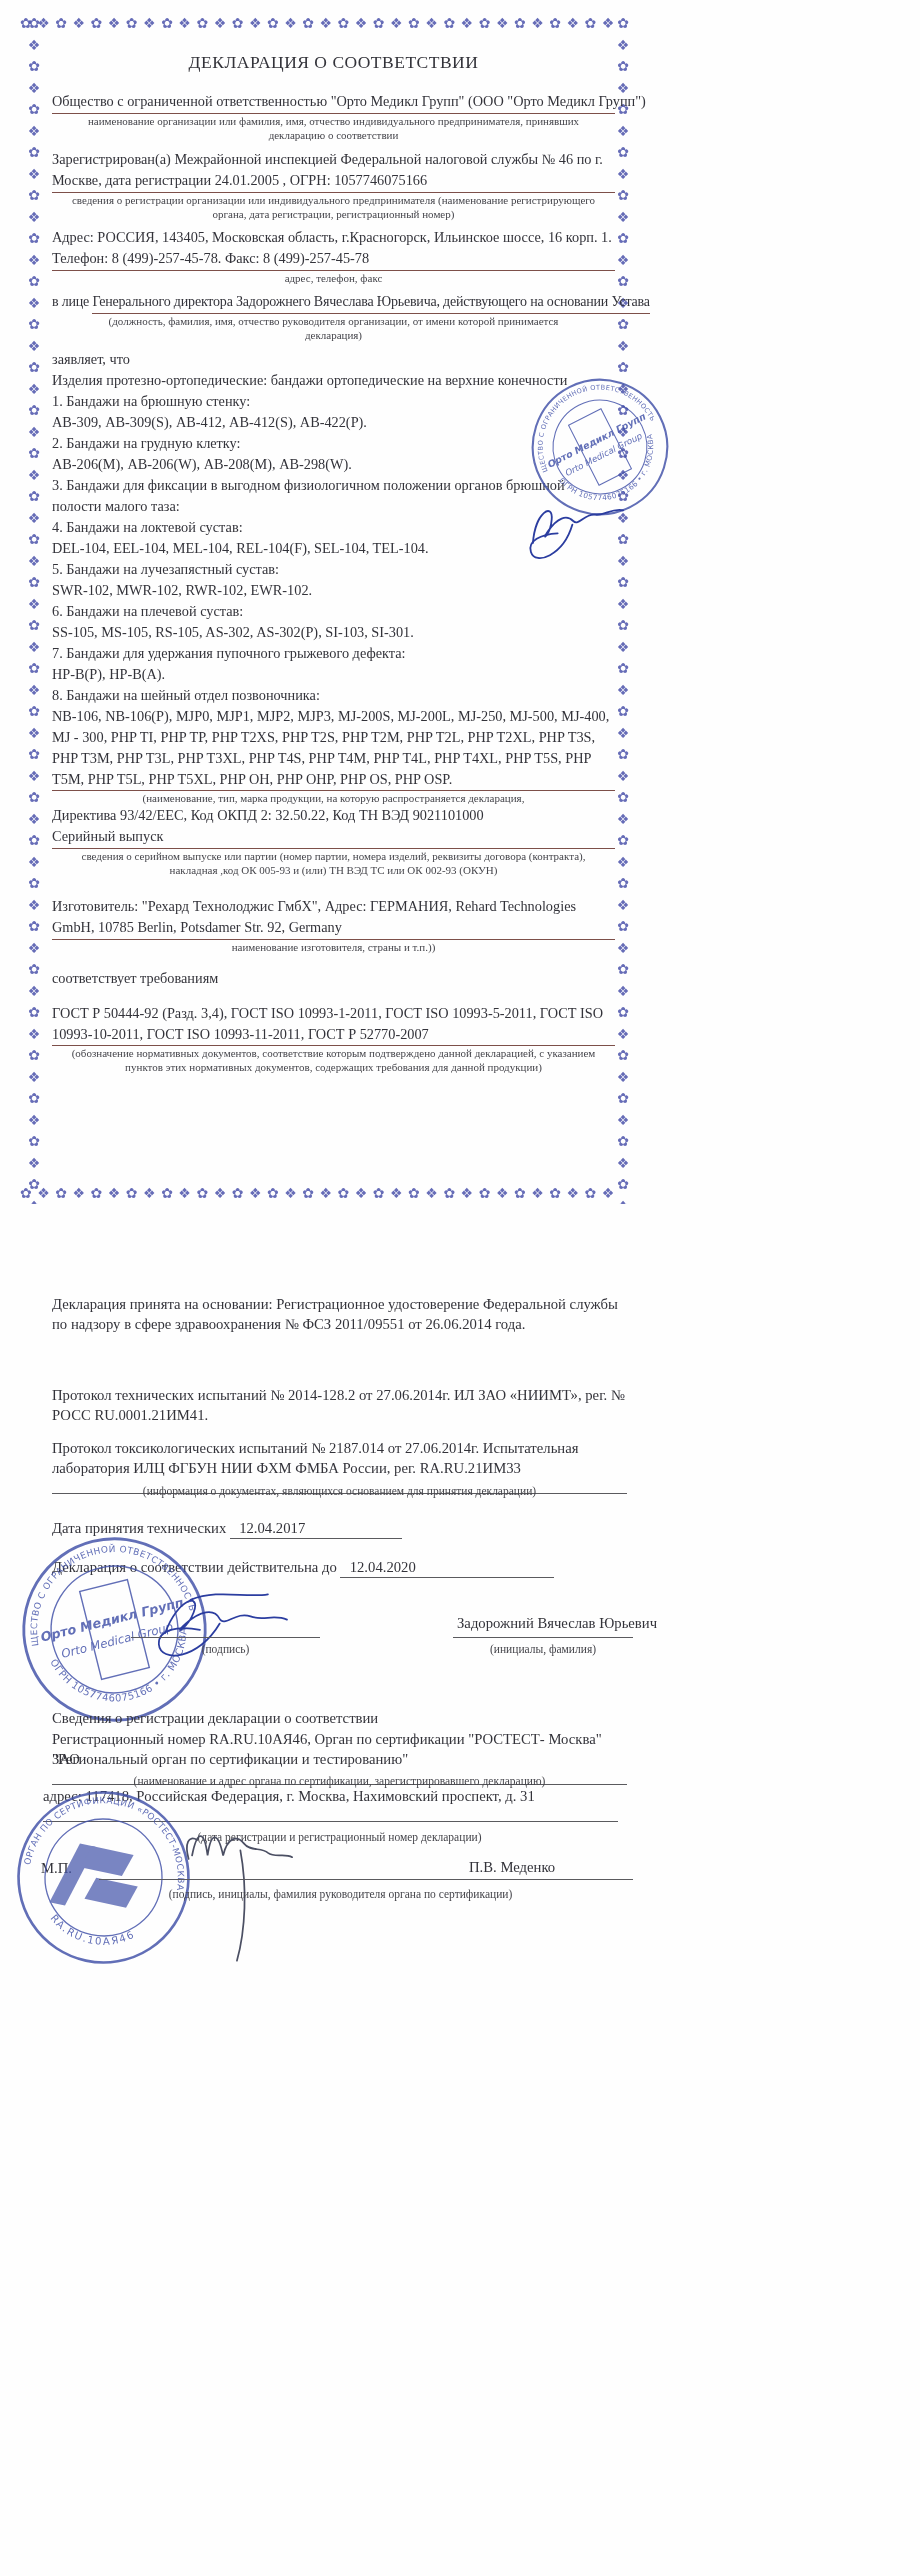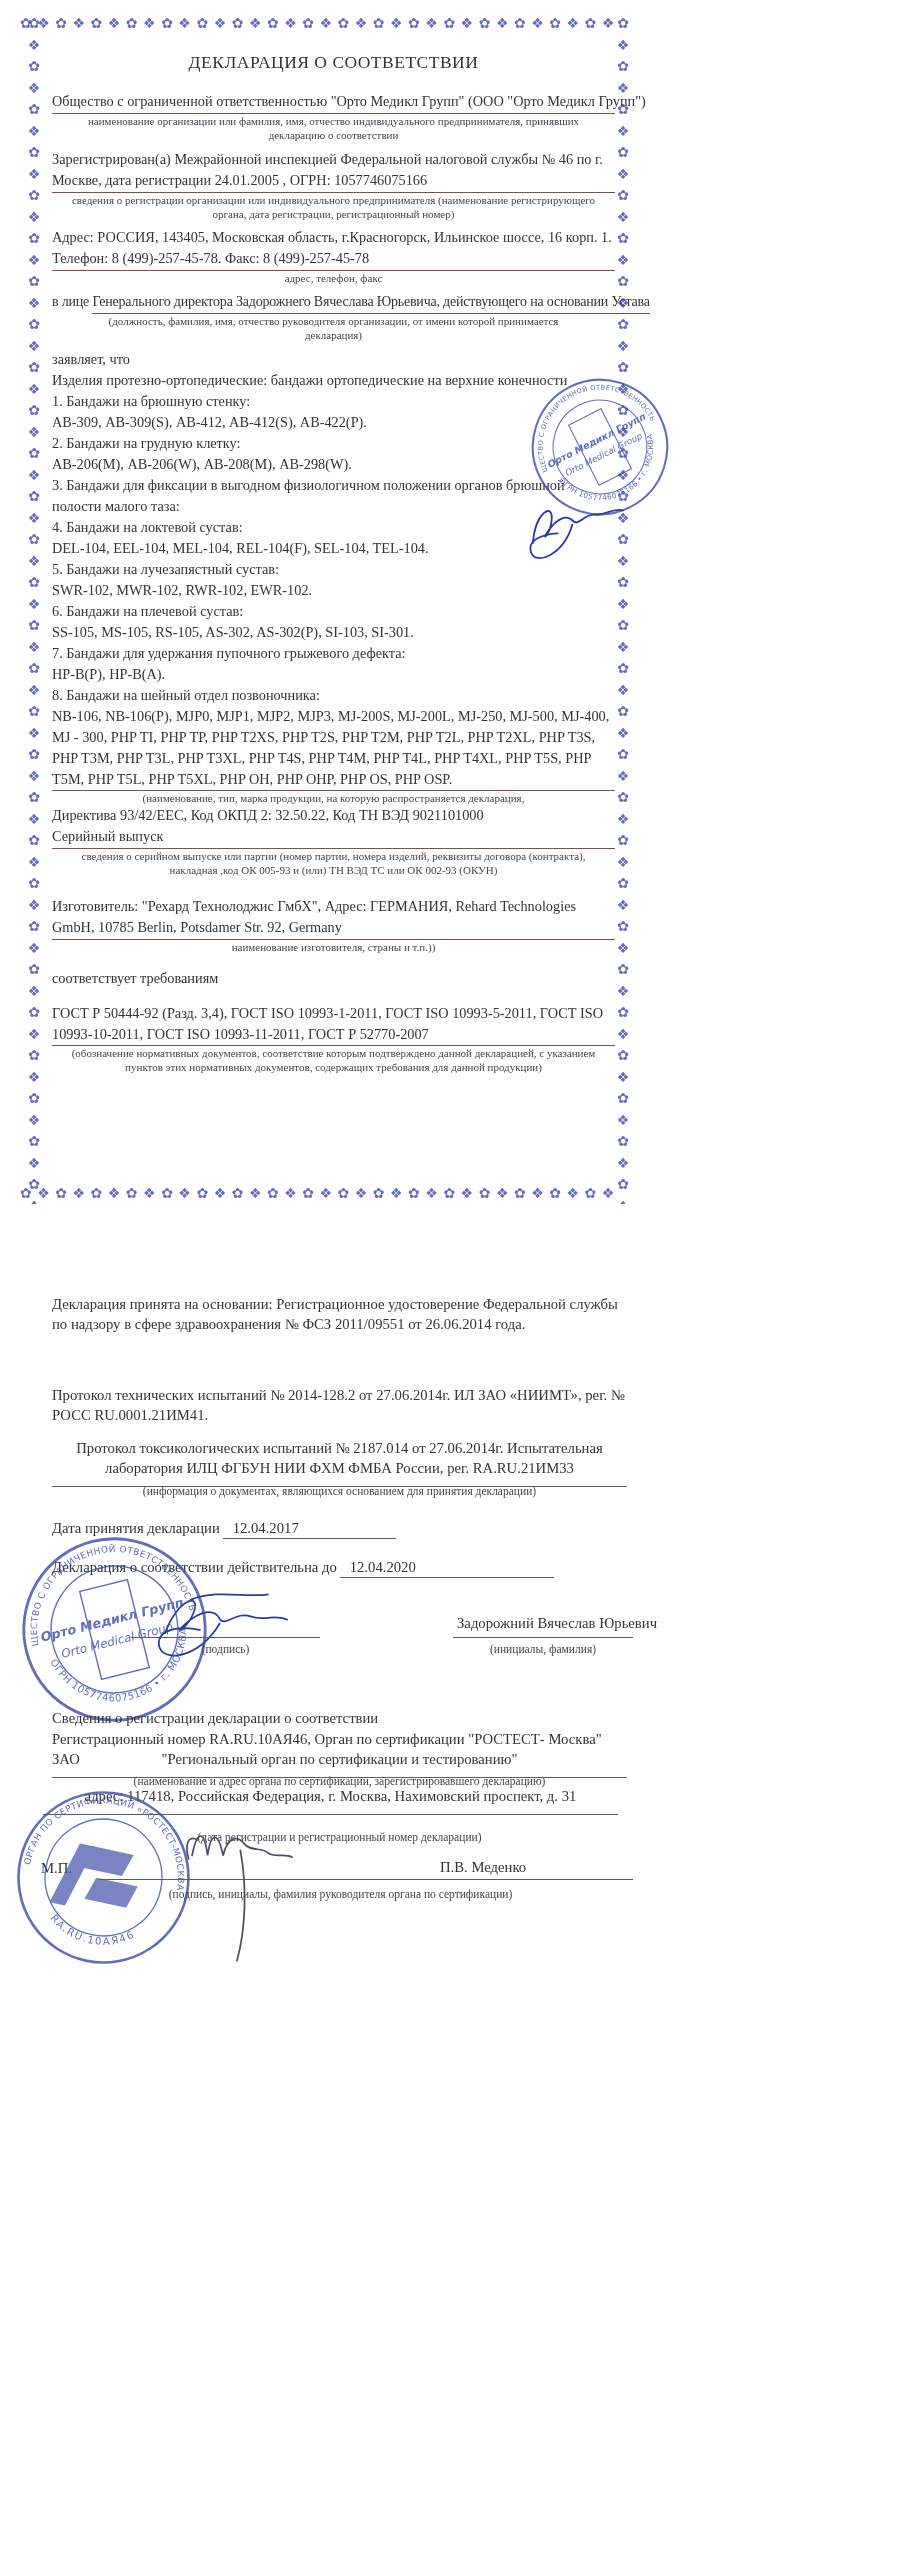--- a/index.html
+++ b/index.html
@@ -21,21 +21,21 @@
   .u{border-bottom:0.9px solid #7d4f49;padding-bottom:0.9px;}
   span.u{display:inline-block;}
   .cap{font-size:11px;line-height:14px;text-align:center;color:#45454b;}
   .mb{margin-bottom:6.4px;}
   .tight{font-size:14px;letter-spacing:-0.2px;}
   .gt{margin-top:14px;}
   .gt2{margin-top:18.4px;}
   
   .abs{position:absolute;}
   .lpar{font-size:14.7px;line-height:20px;}
-  .u2{border-bottom:1.1px solid #5a5a5e;padding-bottom:8px;text-align:center;}
+  .u2{border-bottom:1.1px solid #5a5a5e;padding-bottom:15px;}
   .lcap{position:absolute;font-size:11.5px;line-height:14px;color:#45454b;text-align:center;}
   .hr{position:absolute;border-top:1.1px solid #5a5a5e;height:0;}
   .dateu{border-bottom:0.9px solid #5a5a5e;padding:0 97px 1.8px 9.2px;}
   .dateu2{border-bottom:0.9px solid #5a5a5e;padding:0 138px 1.8px 9.2px;}
   .nowrap{white-space:nowrap;}
   b{font-weight:bold;}
   
   .stamp{position:absolute;opacity:.82;}
   .stamp svg{width:100%;height:100%;display:block;}
   .stamp circle,.stamp rect{fill:none;stroke:#4050a8;}
@@ -133,21 +133,21 @@
       <path d="M18,52 C30,16 54,10 47,30 C41,48 26,54 40,42 C54,30 66,28 72,38 C77,46 88,32 100,37 C110,41 122,34 134,40"></path>
       <path d="M70,42 C50,76 14,80 13,62 C12,48 30,44 50,48"></path>
     </svg>
   </div>
 
   <div class="abs lpar" style="left:52px;top:1294px;width:575px;">Декларация принята на основании: Регистрационное удостоверение Федеральной службы по надзору в сфере здравоохранения № ФСЗ 2011/09551 от 26.06.2014 года.</div>
   <div class="abs lpar" style="left:52px;top:1385px;width:575px;">Протокол  технических испытаний № 2014-128.2 от 27.06.2014г. ИЛ ЗАО «НИИМТ», рег. № РОСС RU.0001.21ИМ41.</div>
   <div class="abs lpar u2" style="left:52px;top:1438px;width:575px;">Протокол токсикологических испытаний № 2187.014 от 27.06.2014г. Испытательная лаборатория ИЛЦ ФГБУН НИИ ФХМ ФМБА России, рег. RA.RU.21ИМ33</div>
   <div class="lcap" style="left:52px;top:1484px;width:575px;">(информация о документах, являющихся основанием для принятия декларации)</div>
 
-  <div class="abs lpar nowrap" style="left:52px;top:1518px;"><span>Дата принятия декларации</span> <span class="dateu">12.04.2017</span></div>
+  <div class="abs lpar nowrap" style="left:52px;top:1518px;"><span>Дата принятия технических</span> <span class="dateu">12.04.2017</span></div>
   <div class="abs lpar nowrap" style="left:52px;top:1557px;"><span>Декларация о соответствии действительна до</span> <span class="dateu2">12.04.2020</span></div>
 
   <div class="stamp rot-b" style="left:20px;top:1535px;width:189px;height:189px;">
     <svg viewBox="0 0 200 200">
       <defs>
         <path id="o1t" d="M18,100 A82,82 0 0 1 182,100"></path>
         <path id="o1b" d="M24,100 A76,76 0 0 0 176,100"></path>
       </defs>
       <circle cx="100" cy="100" r="96" stroke-width="3"></circle>
       <circle cx="100" cy="100" r="67" stroke-width="1.5"></circle>
@@ -201,16 +201,16 @@
 
   <div class="sig sig-dark" style="left:180px;top:1811px;width:138px;height:170px;">
     <svg viewBox="0 0 160 190">
       <path d="M14,48 C20,18 28,18 32,48 C36,20 44,20 50,48 C55,27 66,24 74,34 C82,44 94,38 102,45 C110,51 122,45 130,50"></path>
       <path d="M70,42 C78,85 76,135 66,170"></path>
       <path d="M10,52 C5,34 10,24 20,30"></path>
     </svg>
   </div>
   <div class="hr" style="left:99px;top:1879px;width:534px;"></div>
   <div class="lcap" style="left:129px;top:1887px;width:423px;">(подпись, инициалы, фамилия руководителя органа по сертификации)</div>
-  <div class="abs lpar nowrap" style="left:440px;top:1857px;">П.В. Меденко</div>
+  <div class="abs lpar nowrap" style="left:469px;top:1857px;">П.В. Меденко</div>
 
 </div>
 
 
 </body></html>

